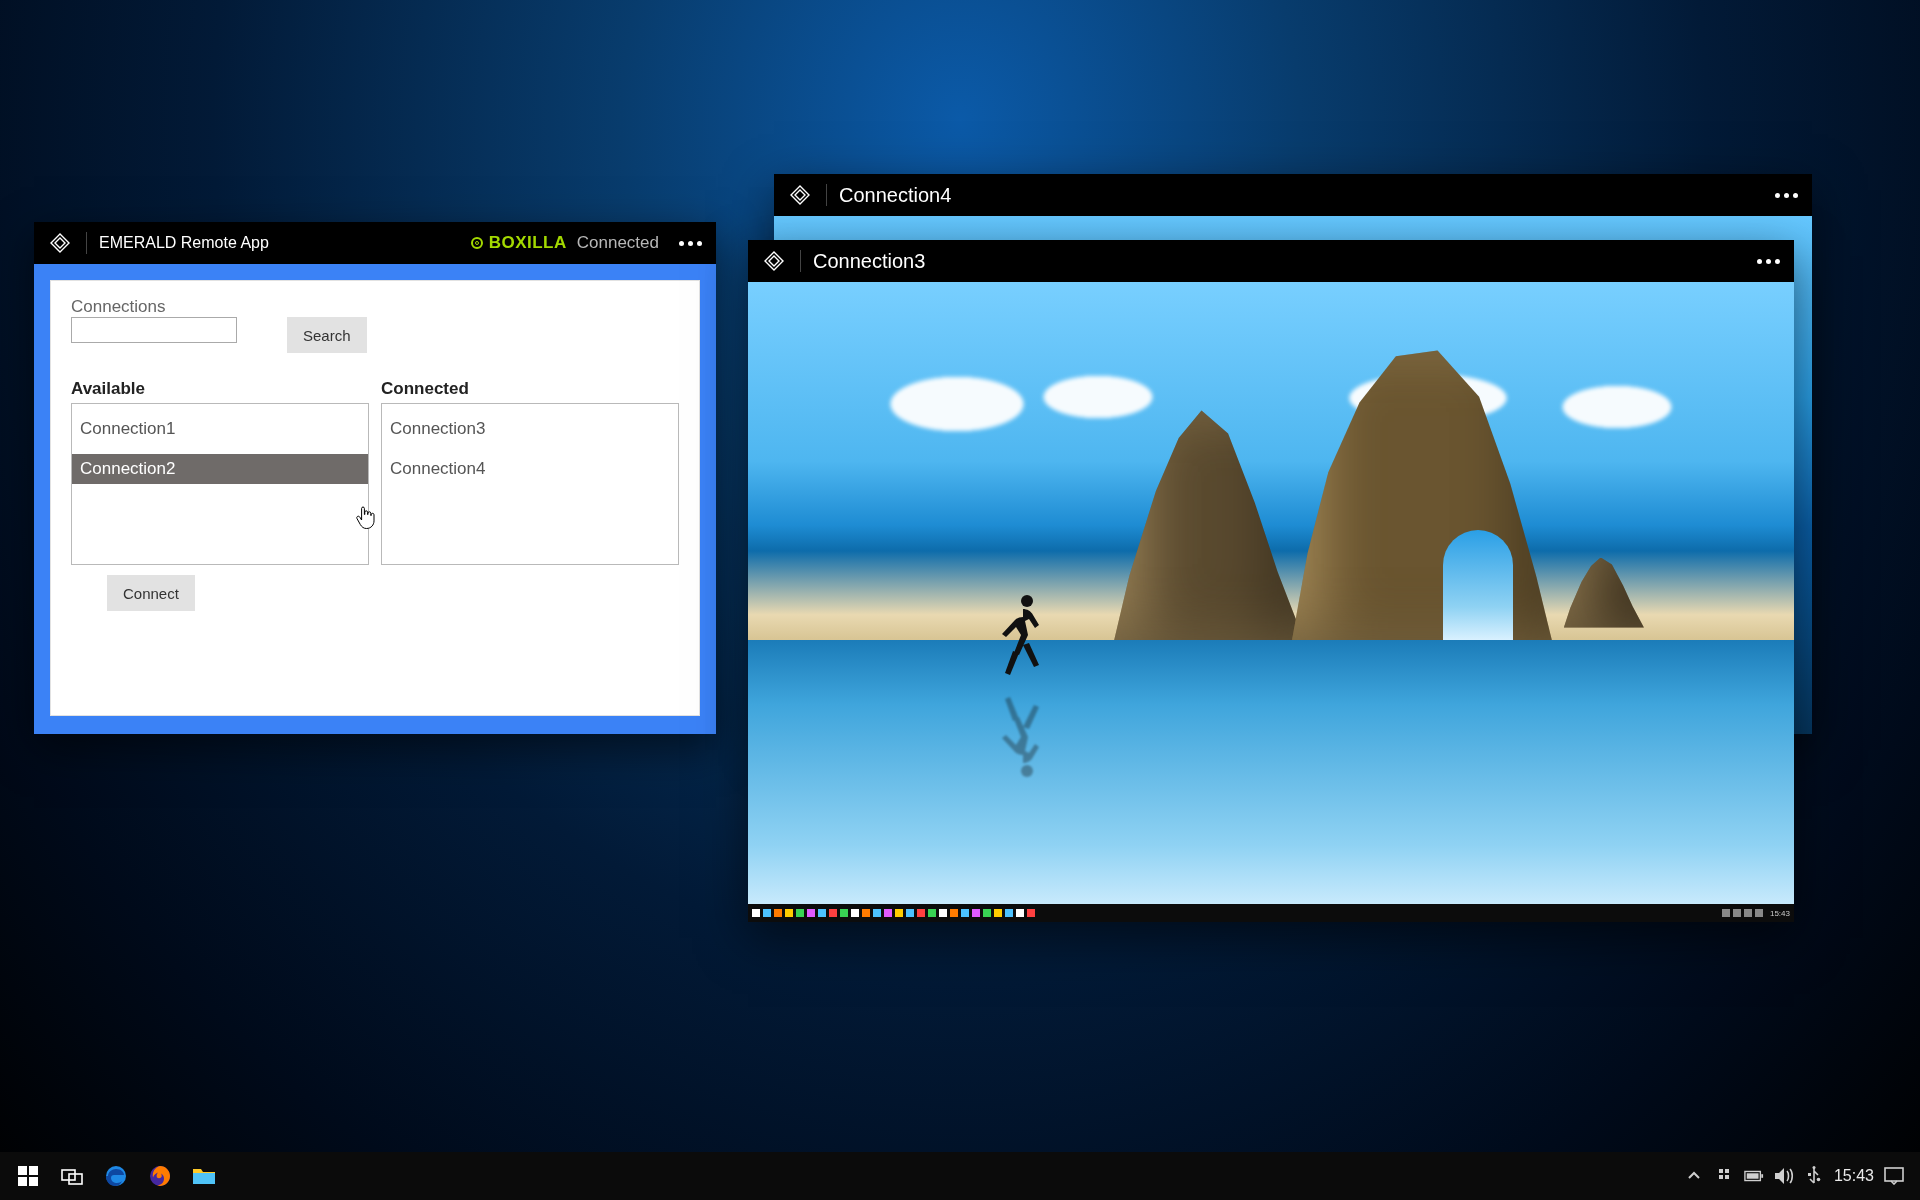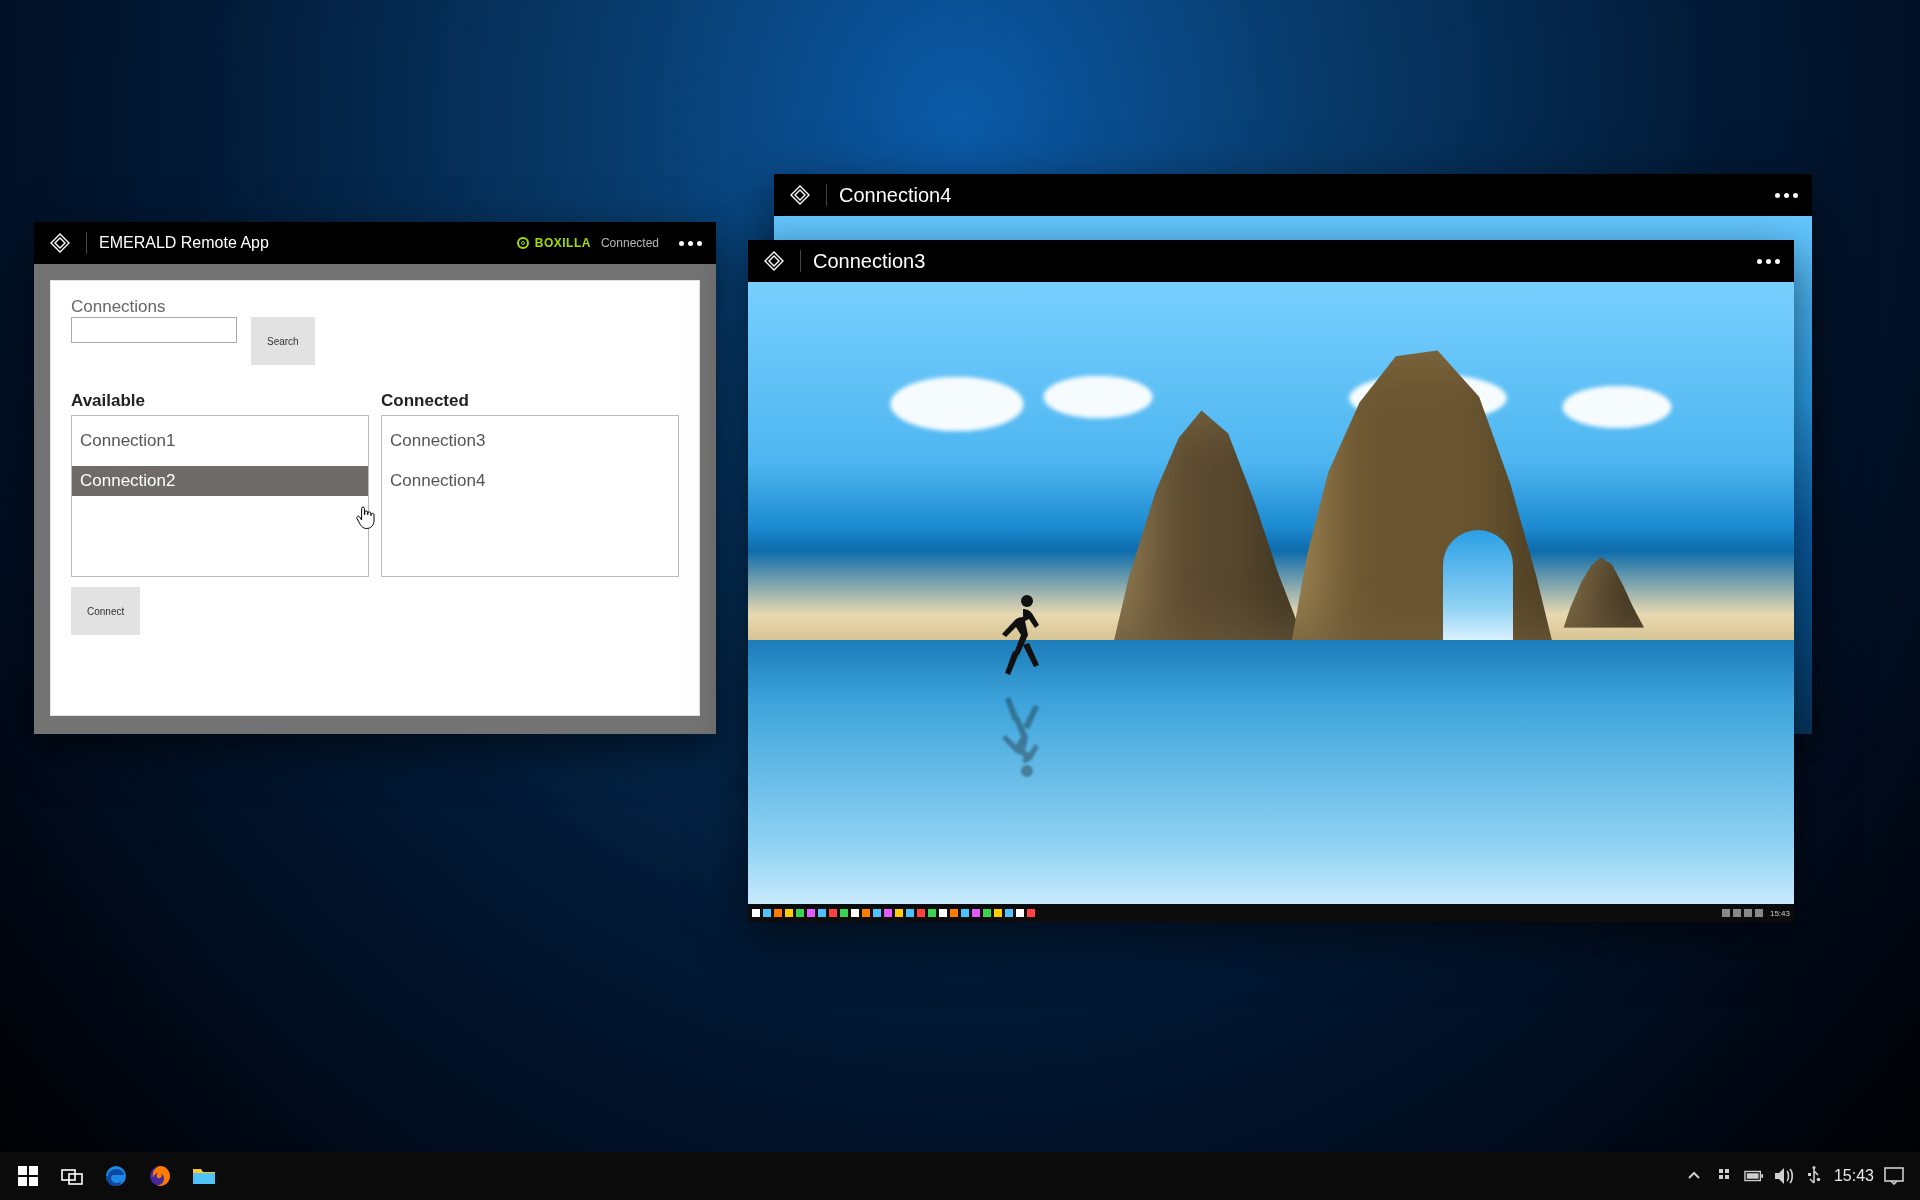--- a/index.html
+++ b/index.html
@@ -7,55 +7,55 @@
   body {
     background: radial-gradient(ellipse at 50% 10%, #0b5aa8 0%, #083c6d 25%, #021a37 55%, #000a1a 80%, #000 100%);
     position: relative;
   }
 
   
   .emerald-window {
     position: absolute;
     left: 34px; top: 222px;
     width: 682px; height: 512px;
-    background: #737373;
+    background: #3b82f6;
     box-shadow: 0 14px 40px rgba(0,0,0,.55);
   }
   .titlebar {
     height: 42px;
     background: #000;
     display: flex;
     align-items: center;
     color: #fff;
     font-size: 16px;
     padding: 0 14px;
     position: relative;
   }
   .titlebar .logo { display:flex; align-items:center; margin-right:10px; }
   .titlebar .logo-divider { width:1px; height:22px; background:#444; margin:0 12px 0 4px; }
   .titlebar .flex { flex:1; }
-  .status-boxilla { font-size: 12px; color:#b7b7b7; display:flex; align-items:center; gap:6px; margin-right:20px;justify-content:center; }
+  .status-boxilla { font-size: 17px; color:#b7b7b7; display:flex; align-items:center; gap:6px; margin-right:20px;justify-content:center; }
   .status-boxilla .dot { width:12px; height:12px; border:2px solid #a3d900; border-radius:50%; display:inline-block; position:relative; }
   .status-boxilla .dot::after{ content:''; position:absolute; inset:2px; border:1px solid #a3d900; border-radius:50%;}
   .status-boxilla b { color:#a3d900; font-weight:700; letter-spacing:.5px; margin-right:4px;}
   .kebab { display:flex; gap:4px; cursor:pointer; }
   .kebab span { width:5px; height:5px; background:#fff; border-radius:50%; }
   .emerald-panel {
     position:absolute; left:16px; right:16px; top:58px; bottom:18px;
     background:#fff; border:1px solid #e2e2e2;
     padding:16px 20px;
   }
   .panel-title { font-size:17px; color:#666; font-weight:400; }
   .search-row { display:flex; gap:14px; margin-bottom:26px;}
   .search-row input {
     width:166px; height:26px; border:1px solid #aaa; padding:0 6px; font-size:13px;
   }
   .btn {
-    background:#e2e2e2; border:none; padding:0 16px; height:48px;
-    font-size:10px; color:#333; cursor:pointer;
+    background:#e2e2e2; border:none; padding:0 16px; height:36px;
+    font-size:15px; color:#333; cursor:pointer;margin-left:36px;
   }
   .lists { display:flex; gap:12px; }
   .list-col { flex:1; display:flex; flex-direction:column; }
   .list-label { font-size:17px; font-weight:700; color:#222; margin-bottom:4px;}
   .list-box {
     border:1px solid #b9b9b9; height:162px; background:#fff;
     overflow:hidden;
   }
   .list-item {
     font-size:17px; color:#555; padding:5px 8px; cursor:pointer;margin-top:10px;

